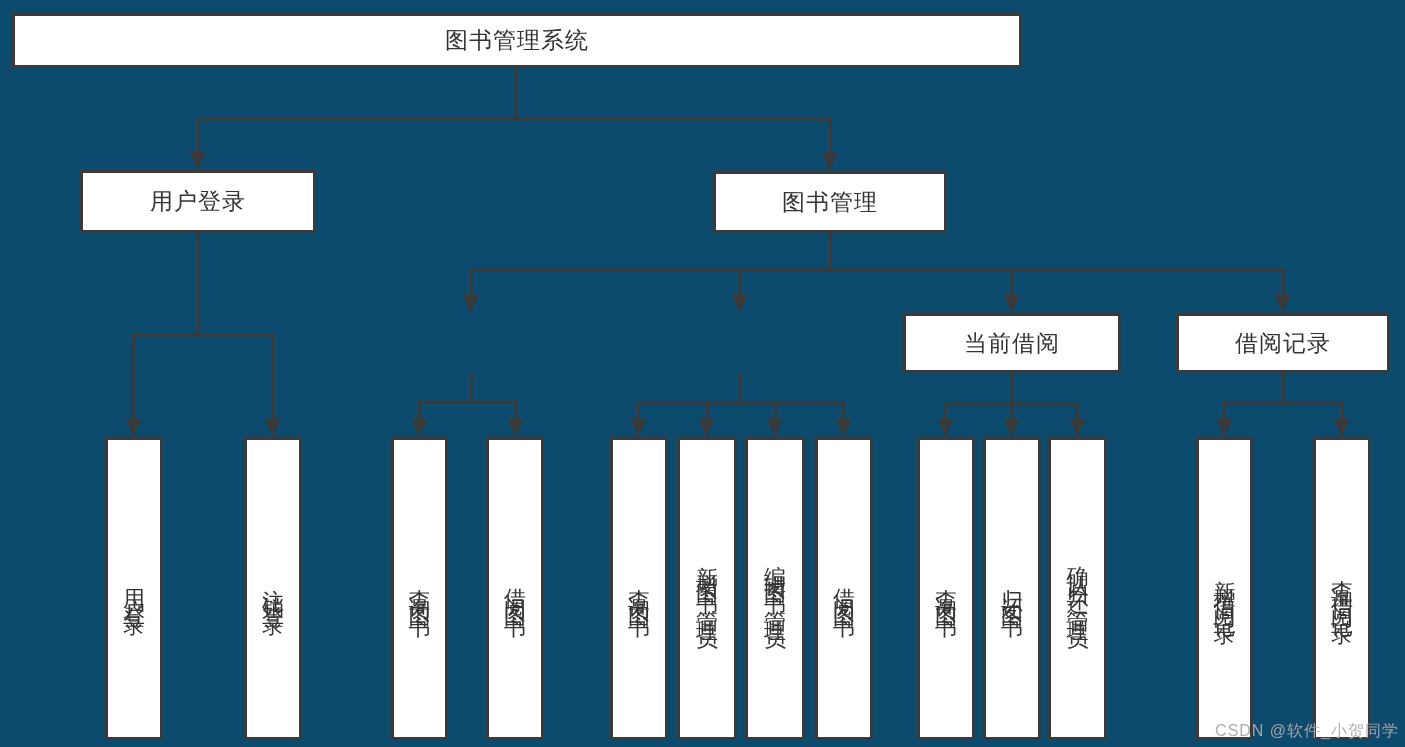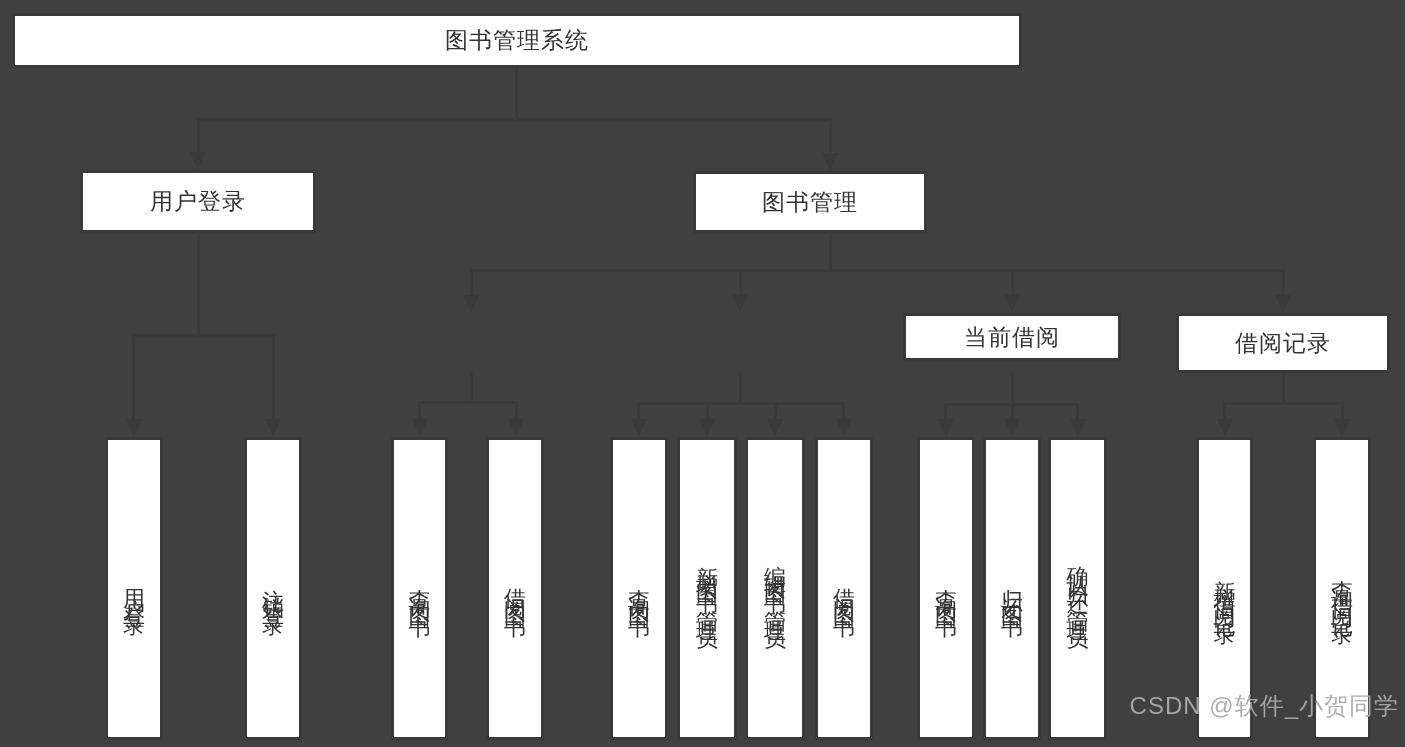--- a/index.html
+++ b/index.html
@@ -1,19 +1,19 @@
 <!DOCTYPE html>
 <html><head>
 <meta charset="utf-8">
 <style>
   html,body{margin:0;padding:0;background:#ffffff;}
   .canvas{
     position:relative;
     width:1405px;height:747px;
-    background:#404040;
+    background:#0c4a6e;
     font-family:"Liberation Sans","DejaVu Sans",sans-serif;
     color:#333333;
     overflow:hidden;
   }
   .node{
     position:absolute;
     box-sizing:border-box;
     background:#ffffff;
     border:3px solid #3a3a3a;
     display:flex;
@@ -52,48 +52,48 @@
     position:absolute;
     width:0;height:0;
     border-left:8px solid transparent;
     border-right:8px solid transparent;
     border-top:18px solid #3a3a3a;
     z-index:1;
   }
   .watermark{
     position:absolute;
     right:6px;
-    bottom:25px;
-    font-size:24px;
+    bottom:5px;
+    font-size:16px;
     color:rgba(170,170,170,0.95);
     letter-spacing:1px;
     z-index:5;
     white-space:nowrap;
   }
 </style>
 </head>
 <body>
 
 <div class="canvas">
 
   <div class="node" style="left:12px;top:13px;width:1010px;height:55px;">
     <span>图书管理系统</span>
   </div>
 
   <div class="node" style="left:80px;top:170px;width:236px;height:63px;">
     <span>用户登录</span>
   </div>
 
-  <div class="node" style="left:693px;top:171px;width:234px;height:62px;">
+  <div class="node" style="left:713px;top:171px;width:234px;height:62px;">
     <span>图书管理</span>
   </div>
 
 
 
-  <div class="node" style="left:903px;top:313px;width:218px;height:48px;">
+  <div class="node" style="left:903px;top:313px;width:218px;height:60px;">
     <span>当前借阅</span>
   </div>
 
   <div class="node" style="left:1176px;top:313px;width:214px;height:60px;">
     <span>借阅记录</span>
   </div>
 
   <div class="leaf" style="left:105px;width:58px;">
     <span>用户登录</span>
   </div>

